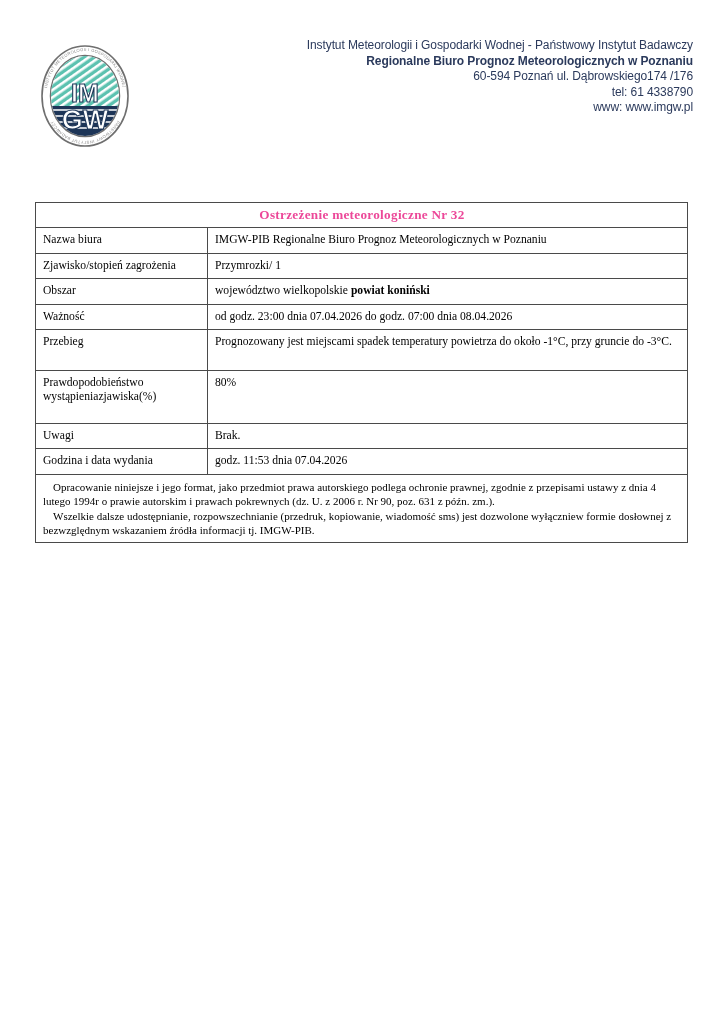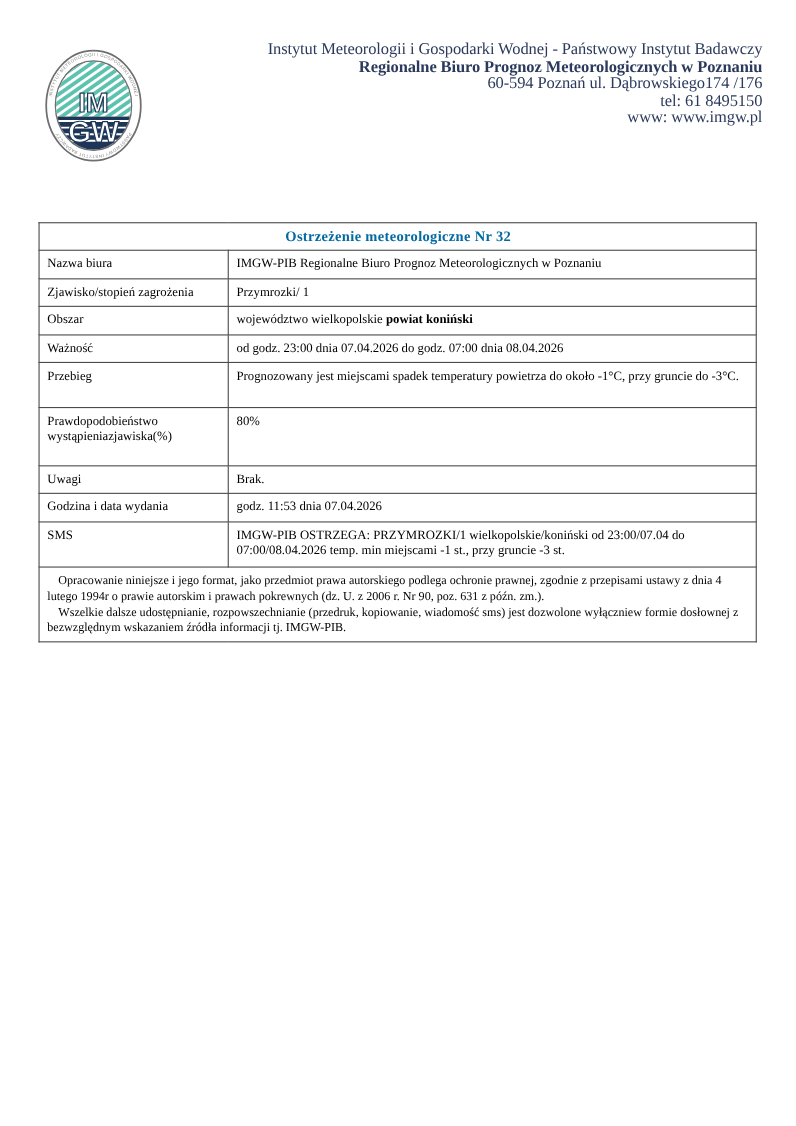--- a/index.html
+++ b/index.html
@@ -34,23 +34,23 @@
     height: 112px;
   }
   .logo-wrap svg { display: block; }
 
   .org-block {
     position: absolute;
     right: 31px;
     top: 8px;
     width: 470px;
     text-align: right;
-    font-family: Liberation Serif, serif;
+    font-family: Liberation Sans, sans-serif;
     color: #2b3a5c;
-    font-size: 15px;
+    font-size: 12px;
     line-height: 15.6px;
     letter-spacing: -0.1px;
   }
   .org-line.bold { font-weight: bold; }
 
   
   .warning-table {
     position: absolute;
     left: 35px;
     top: 202px;
@@ -62,21 +62,21 @@
   .warning-table td {
     border: 1px solid #4a4a4a;
     padding: 5px 6px 5px 7px;
     vertical-align: top;
     line-height: 14.4px;
   }
   .col-label { width: 172px; }
 
   .title-cell {
     text-align: center;
-    color: #0369a1;
+    color: #ec4899;
     font-weight: bold;
     font-size: 13.2px;
     padding: 8px 4px 9px 4px;
     letter-spacing: 0.3px;
   }
   .label-cell {
     font-weight: normal;
   }
   .value-cell .b { font-weight: bold; }
 
@@ -133,21 +133,21 @@
       </g>
       <path id="ringTop" d="M 8.5 56 A 38.5 45 0 0 1 85.5 56" fill="none"></path>
       <path id="ringBot" d="M 85.5 56 A 38.5 45 0 0 1 8.5 56" fill="none"></path>
     </svg>
   </div>
 
   <div class="org-block">
     <div class="org-line">Instytut Meteorologii i Gospodarki Wodnej - Państwowy Instytut Badawczy</div>
     <div class="org-line bold">Regionalne Biuro Prognoz Meteorologicznych w Poznaniu</div>
     <div class="org-line">60-594 Poznań ul. Dąbrowskiego174 /176</div>
-    <div class="org-line">tel: 61 8495150</div>
+    <div class="org-line">tel: 61 4338790</div>
     <div class="org-line">www: www.imgw.pl</div>
   </div>
 
 </div>
 
 <table class="warning-table">
   <colgroup>
     <col class="col-label">
     <col>
   </colgroup>
@@ -189,24 +189,20 @@
     <tr>
       <td class="label-cell">Uwagi</td>
       <td class="value-cell">Brak.</td>
     </tr>
 
     <tr>
       <td class="label-cell">Godzina i data wydania</td>
       <td class="value-cell">godz. 11:53 dnia 07.04.2026</td>
     </tr>
 
-    <tr class="row-tall">
-      <td class="label-cell">SMS</td>
-      <td class="value-cell">IMGW-PIB OSTRZEGA: PRZYMROZKI/1 wielkopolskie/koniński od 23:00/07.04 do 07:00/08.04.2026 temp. min miejscami -1 st., przy gruncie -3 st.</td>
-    </tr>
 
     <tr>
       <td class="footnote-cell" colspan="2">
         <p>Opracowanie niniejsze i jego format, jako przedmiot prawa autorskiego podlega ochronie prawnej, zgodnie z przepisami ustawy z dnia 4 lutego 1994r o prawie autorskim i prawach pokrewnych (dz. U. z 2006 r. Nr 90, poz. 631 z późn.  zm.).</p>
         <p>Wszelkie dalsze udostępnianie, rozpowszechnianie (przedruk, kopiowanie, wiadomość   sms) jest dozwolone wyłączniew formie dosłownej z bezwzględnym wskazaniem źródła  informacji tj. IMGW-PIB.</p>
       </td>
     </tr>
   </tbody>
 </table>
 

